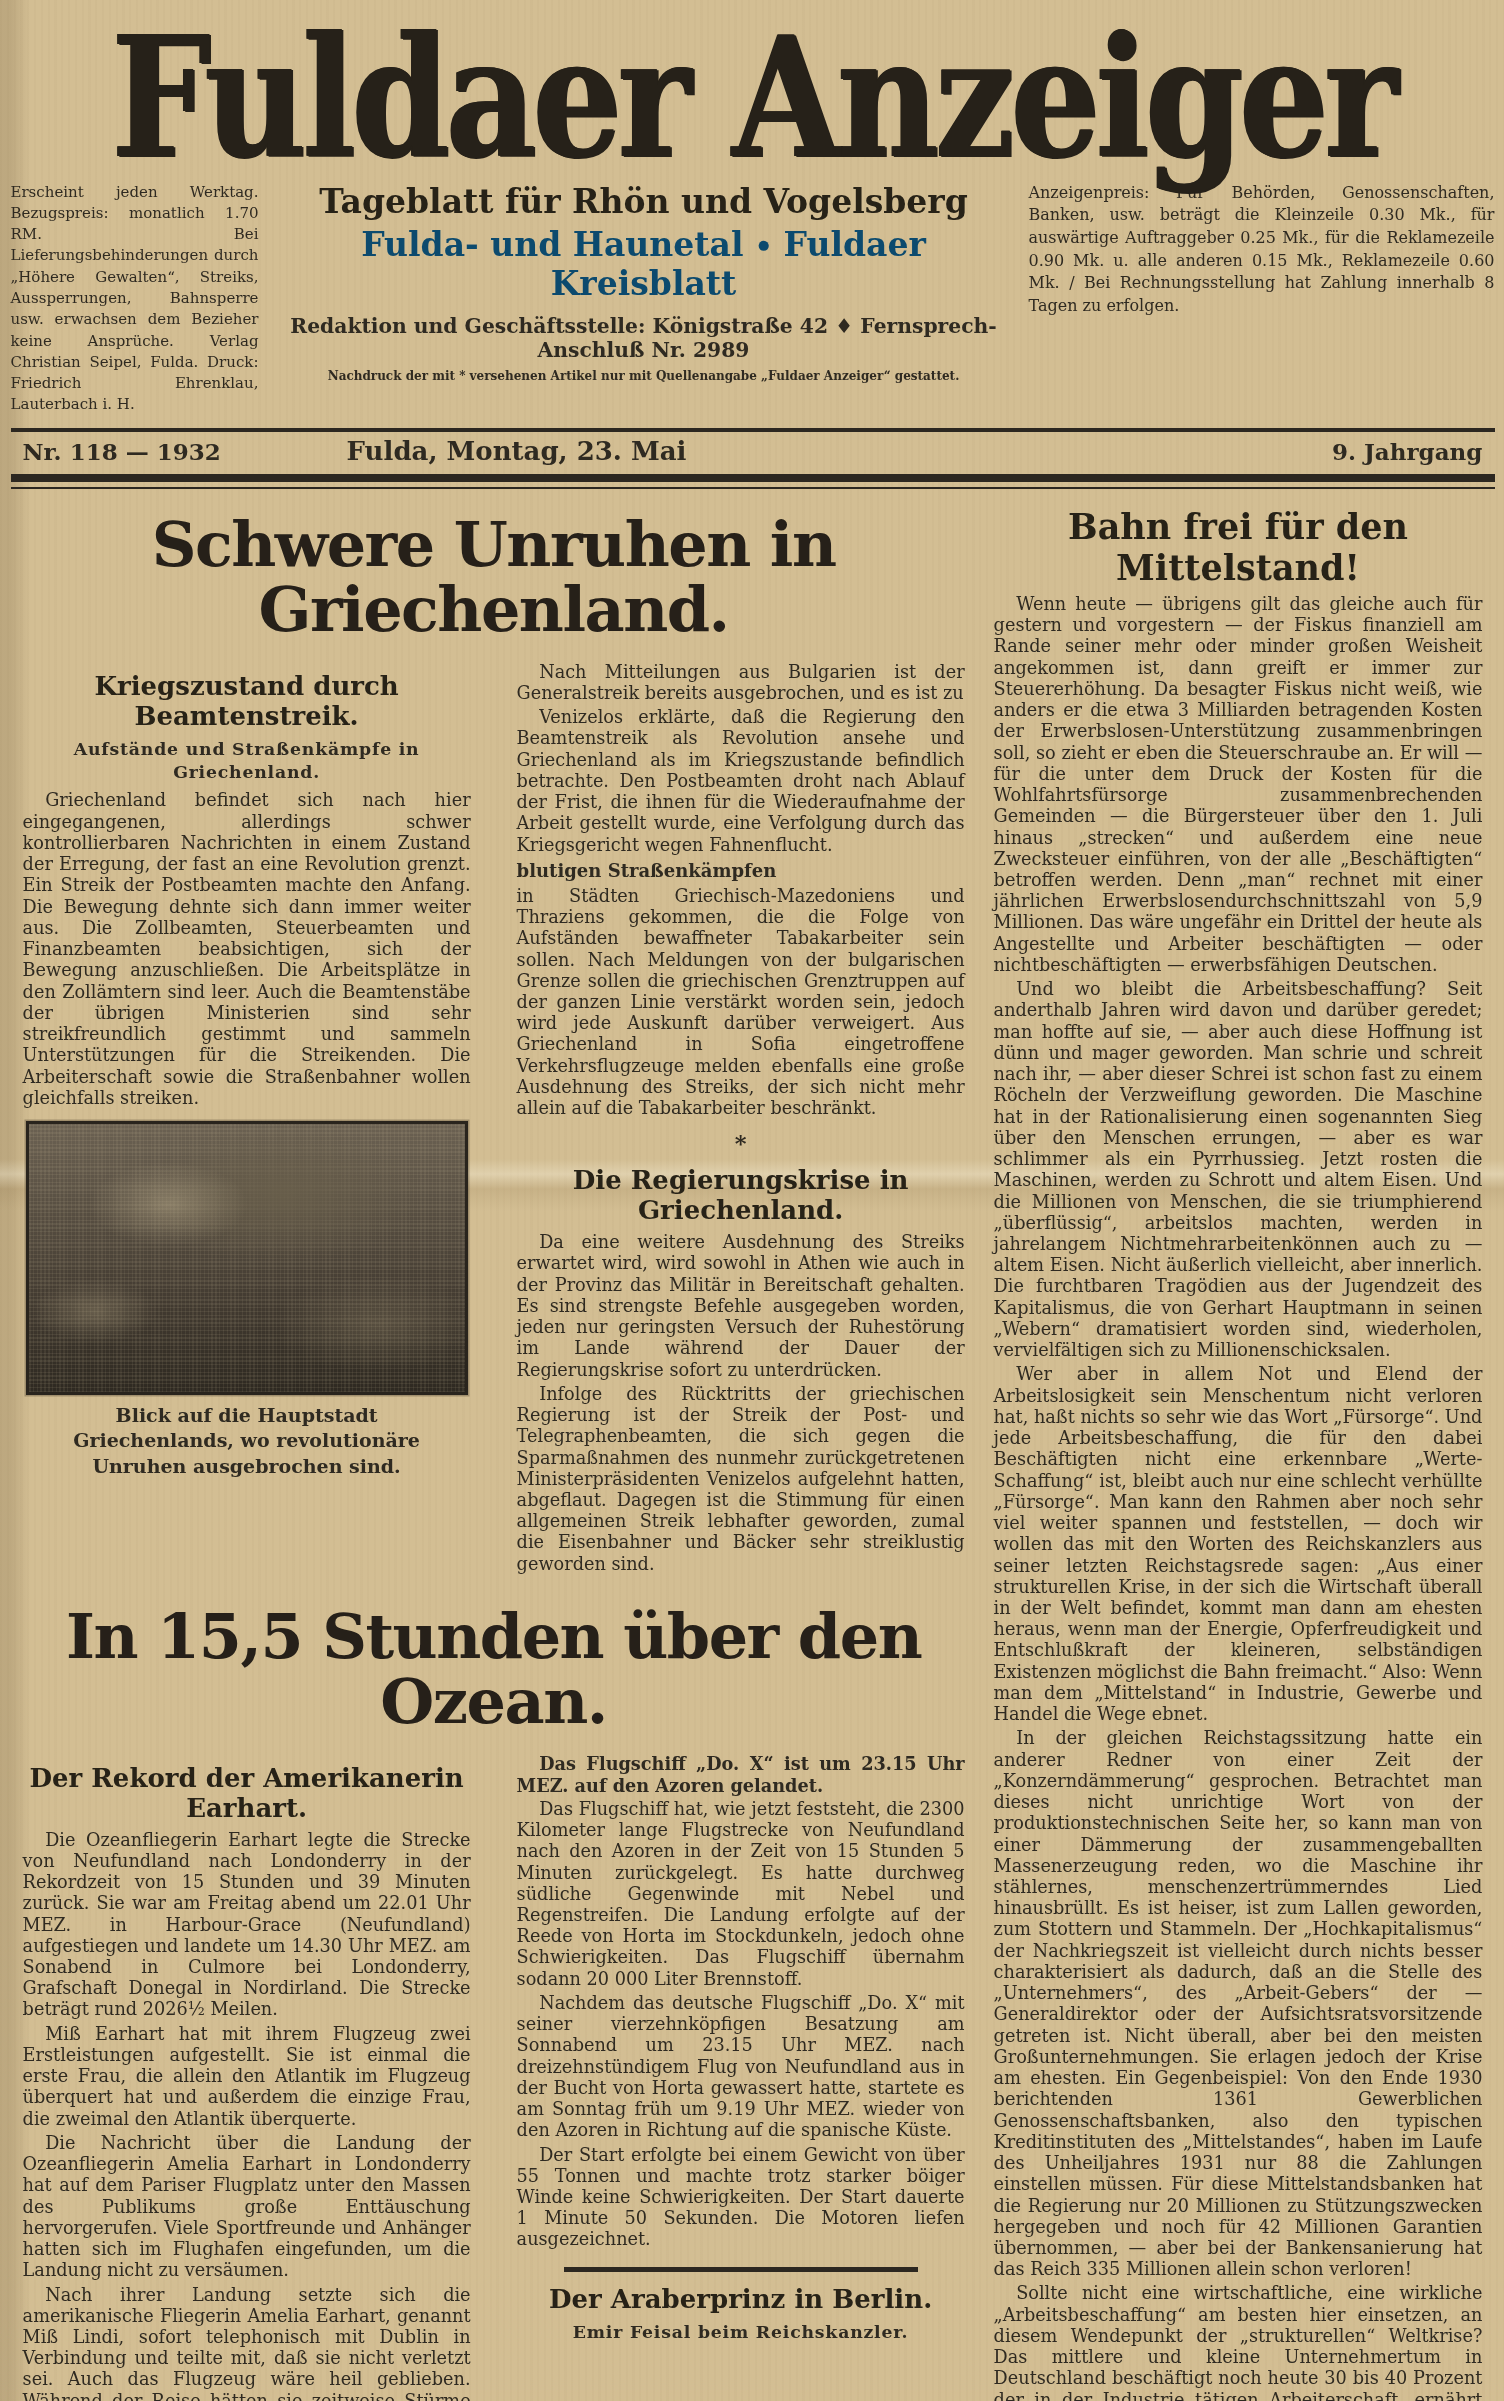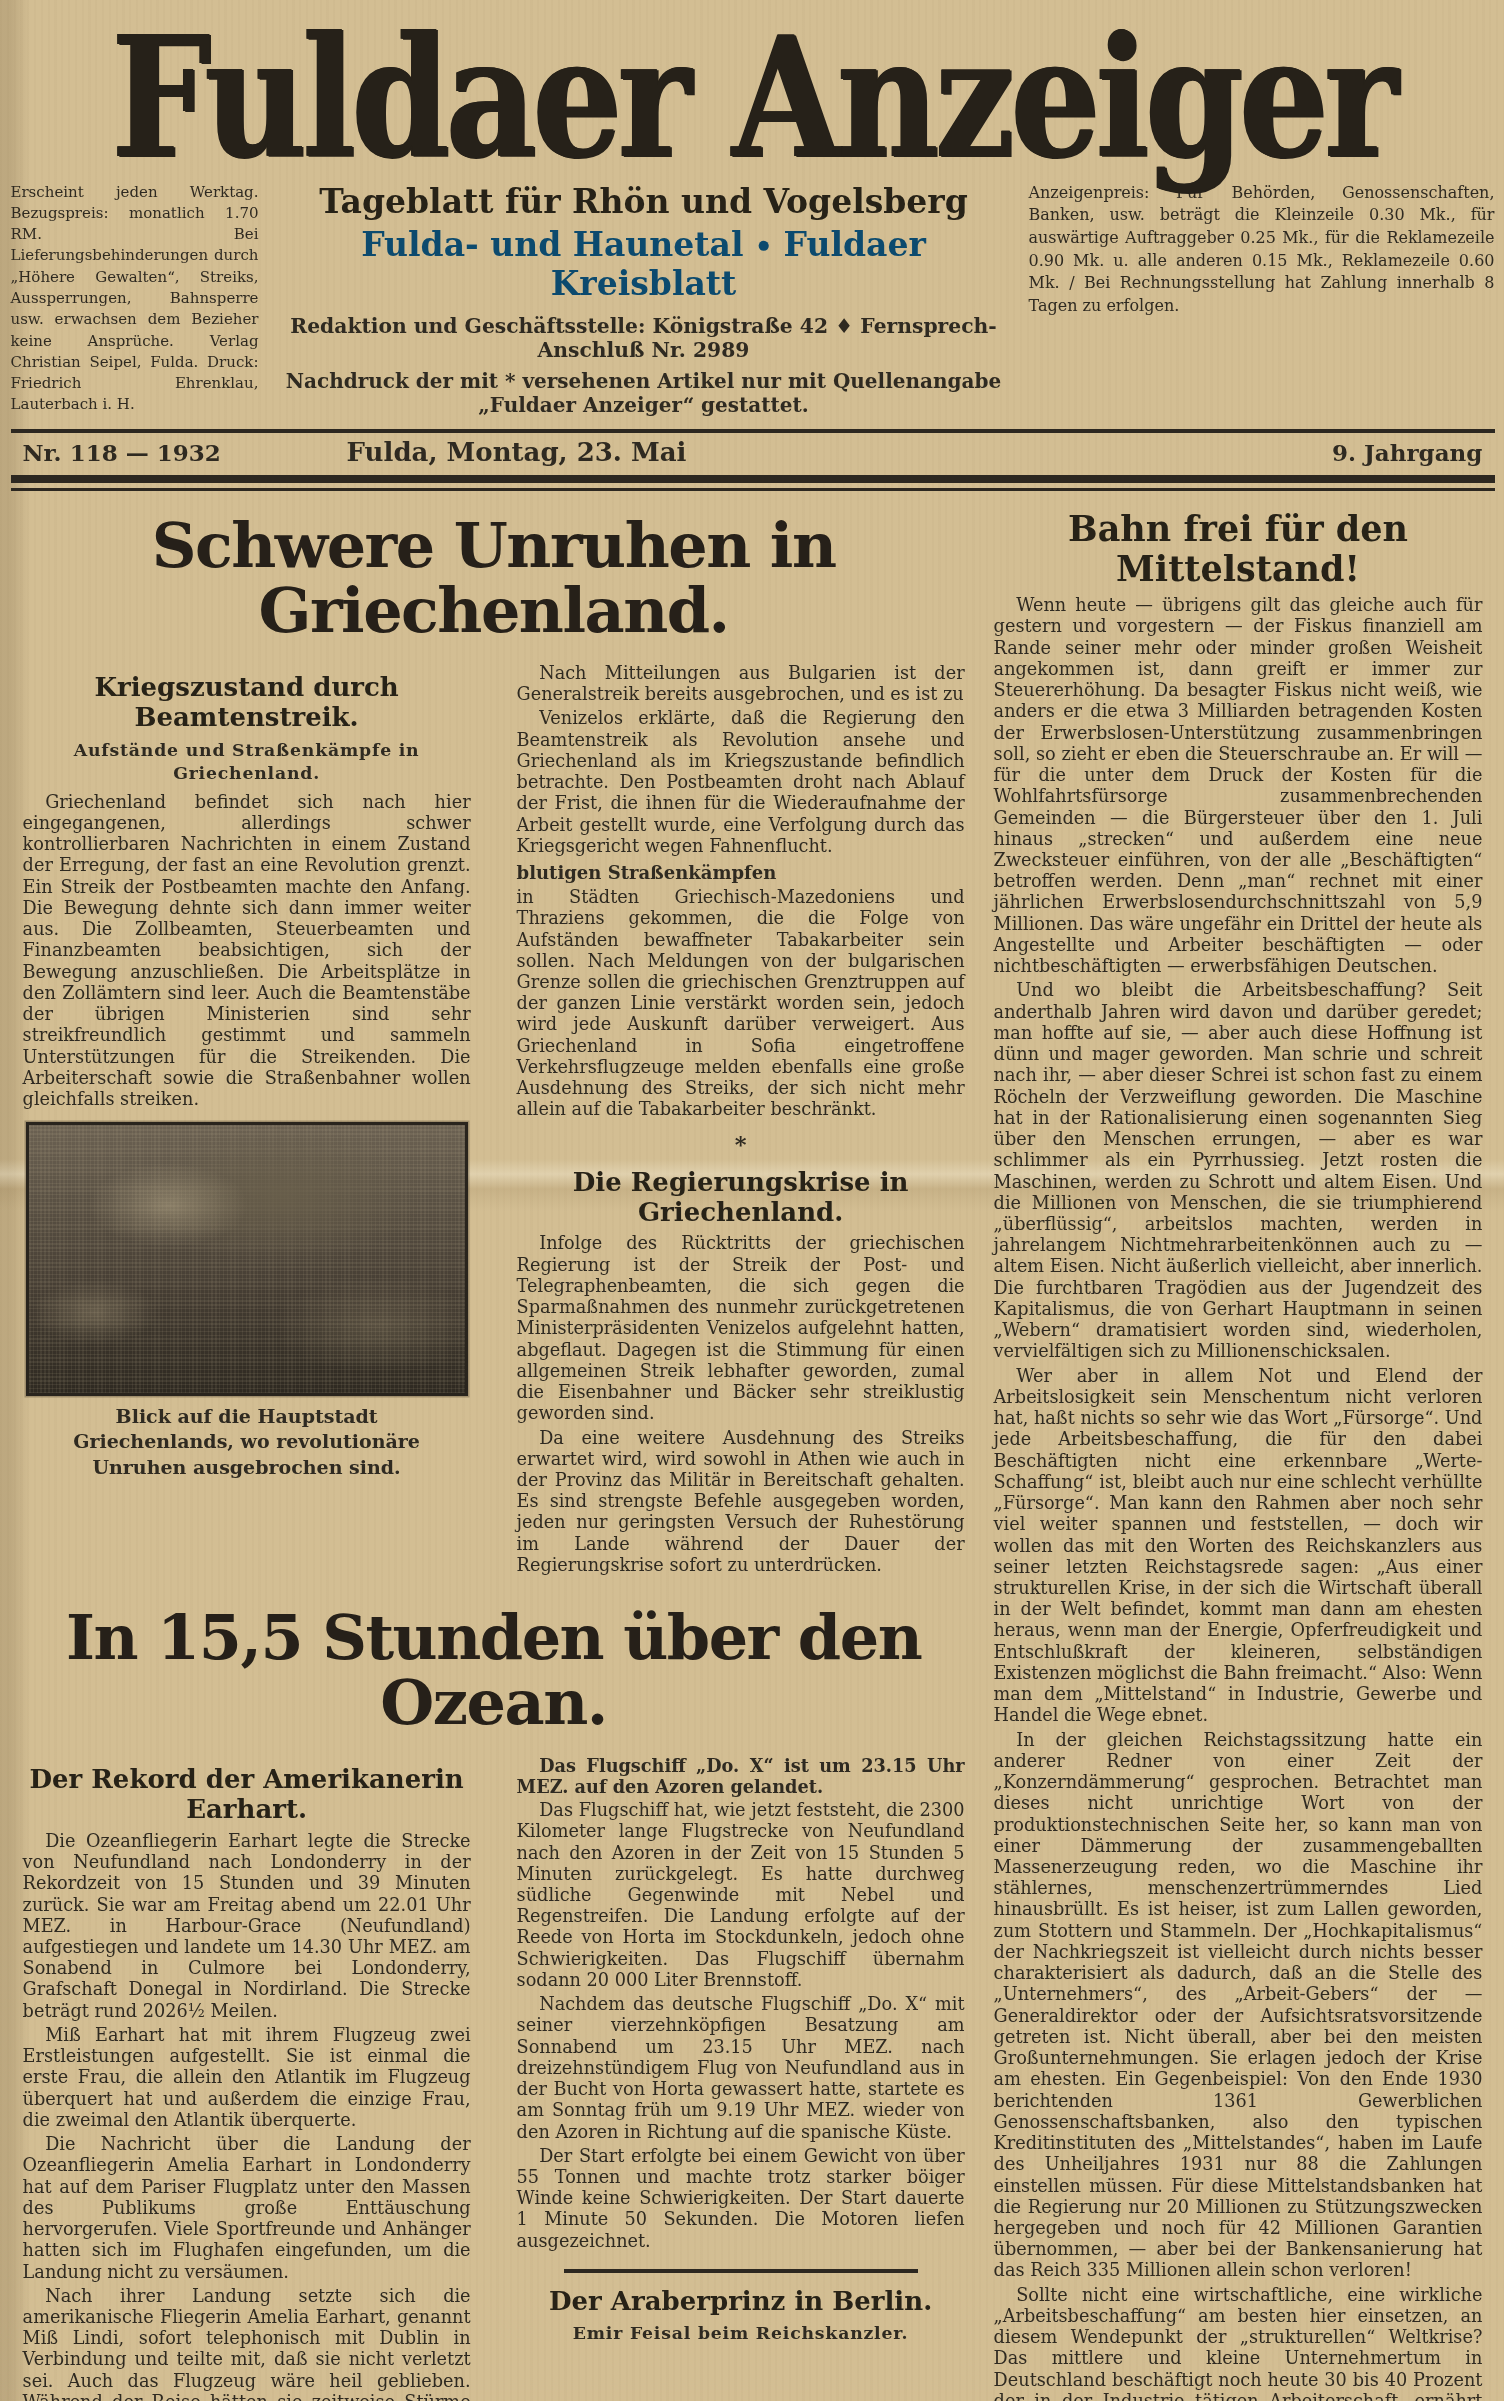--- a/index.html
+++ b/index.html
@@ -22,21 +22,21 @@
   .masthead{text-align:center;padding-top:13.5px;}
   .masthead .title{font-size:141px;font-weight:bold;letter-spacing:-4.5px;line-height:1.0;
        color:#262119;transform:scaleY(1.18);transform-origin:top center;
        text-shadow:1.5px 0.8px 0 #262119, -0.8px 0 0 #262119;}
   .header-row{display:flex;align-items:flex-start;padding:27px 10.5px 0 10.5px;gap:13.5px;}
   .hdr-left{width:248px;font-size:15px;line-height:1.42;text-align:justify;font-weight:500;}
   .hdr-center{flex:1;text-align:center;}
   .hdr-center .l1{font-size:33px;font-weight:bold;letter-spacing:0px;color:#272217;}
   .hdr-center .l2{font-size:33px;font-weight:bold;margin-top:4.5px;color:#0c4a6e;}
   .hdr-center .l3{font-size:20.3px;font-weight:bold;margin-top:10.5px;}
-  .hdr-center .l4{font-size:20px;font-weight:bold;margin-top:7.5px;}
+  .hdr-center .l4{font-size:12px;font-weight:bold;margin-top:7.5px;}
   .hdr-right{width:466px;font-size:16px;line-height:1.42;text-align:justify;font-weight:500;}
 
   .rule-med{height:3.8px;background:#2c2720;margin:12px 10.5px 0 10.5px;}
   .dateline{display:flex;align-items:baseline;padding:4.5px 22.6px;}
   .dateline .iss{width:324px;font-size:23px;font-weight:bold;}
   .dateline .pd{flex:1;font-size:26px;font-weight:bold;}
   .dateline .vol{width:324px;text-align:right;font-size:23px;font-weight:bold;}
   .rule-thick{height:8.3px;background:#2c2720;margin:3px 10.5px 0 10.5px;}
   .rule-thin{height:2.3px;background:#2c2720;margin:5.3px 10.5px 0 10.5px;}
 
@@ -125,22 +125,22 @@
         <div class="colB">
           <article>
             <p class="body">Nach Mitteilungen aus Bulgarien ist der Generalstreik bereits ausgebrochen, und es ist zu</p>
             <p class="body">Venizelos erklärte, daß die Regierung den Beamtenstreik als Revolution ansehe und Griechenland als im Kriegszustande befindlich betrachte. Den Postbeamten droht nach Ablauf der Frist, die ihnen für die Wiederaufnahme der Arbeit gestellt wurde, eine Verfolgung durch das Kriegsgericht wegen Fahnenflucht.</p>
             <div class="crosshead">blutigen Straßenkämpfen</div>
             <p class="body noindent">in Städten Griechisch-Mazedoniens und Thraziens gekommen, die die Folge von Aufständen bewaffneter Tabakarbeiter sein sollen. Nach Meldungen von der bulgarischen Grenze sollen die griechischen Grenztruppen auf der ganzen Linie verstärkt worden sein, jedoch wird jede Auskunft darüber verweigert. Aus Griechenland in Sofia eingetroffene Verkehrsflugzeuge melden ebenfalls eine große Ausdehnung des Streiks, der sich nicht mehr allein auf die Tabakarbeiter beschränkt.</p>
           </article>
           <div class="star">*</div>
           <article>
             <h3 class="art-head">Die Regierungskrise in Griechenland.</h3>
+            <p class="body">Da eine weitere Ausdehnung des Streiks erwartet wird, wird sowohl in Athen wie auch in der Provinz das Militär in Bereitschaft gehalten. Es sind strengste Befehle ausgegeben worden, jeden nur geringsten Versuch der Ruhestörung im Lande während der Dauer der Regierungskrise sofort zu unterdrücken.</p>
             <p class="body">Infolge des Rücktritts der griechischen Regierung ist der Streik der Post- und Telegraphenbeamten, die sich gegen die Sparmaßnahmen des nunmehr zurückgetretenen Ministerpräsidenten Venizelos aufgelehnt hatten, abgeflaut. Dagegen ist die Stimmung für einen allgemeinen Streik lebhafter geworden, zumal die Eisenbahner und Bäcker sehr streiklustig geworden sind.</p>
-            <p class="body">Da eine weitere Ausdehnung des Streiks erwartet wird, wird sowohl in Athen wie auch in der Provinz das Militär in Bereitschaft gehalten. Es sind strengste Befehle ausgegeben worden, jeden nur geringsten Versuch der Ruhestörung im Lande während der Dauer der Regierungskrise sofort zu unterdrücken.</p>
           </article>
         </div>
       </div>
 
       <div class="lead-head second">In 15,5 Stunden über den Ozean.</div>
 
       <div class="two-col">
         <div class="colA">
           <article>
             <h3 class="art-head">Der Rekord der Amerikanerin Earhart.</h3>

